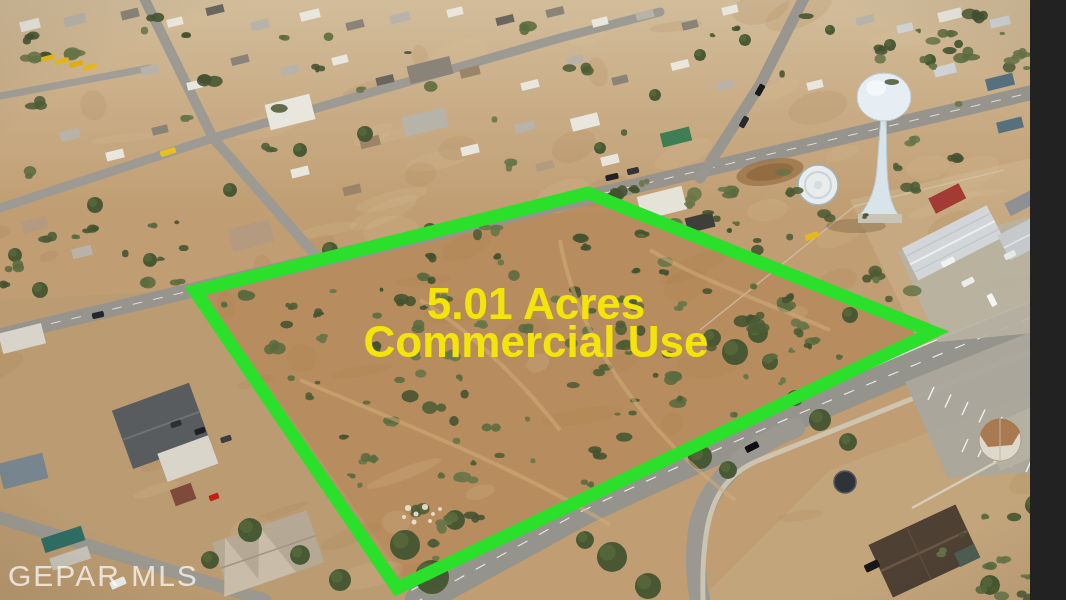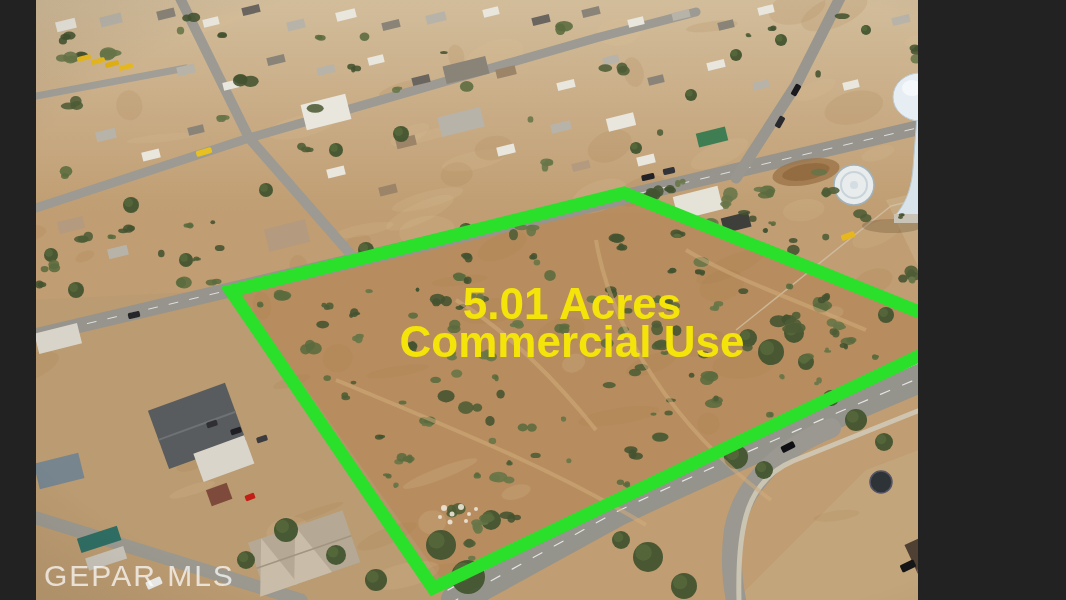--- a/index.html
+++ b/index.html
@@ -1,19 +1,18 @@
 <!DOCTYPE html>
 <html><head>
 <meta charset="utf-8">
 <style>
   html,body{margin:0;padding:0;background:#222;}
   #photo-frame{
-    position:relative;width:882px;height:600px;overflow:hidden;
+    position:relative;width:1030px;height:600px;overflow:hidden;
     font-family:"Liberation Sans",sans-serif;
-    margin-left:36px;
   }
   #scene{display:block;width:1066px;height:600px;}
   .overlay-text{
     font-family:"Liberation Sans",sans-serif;
     font-weight:bold;
     paint-order:stroke;
   }
   .watermark-text{
     font-family:"Liberation Sans",sans-serif;
     letter-spacing:2px;

